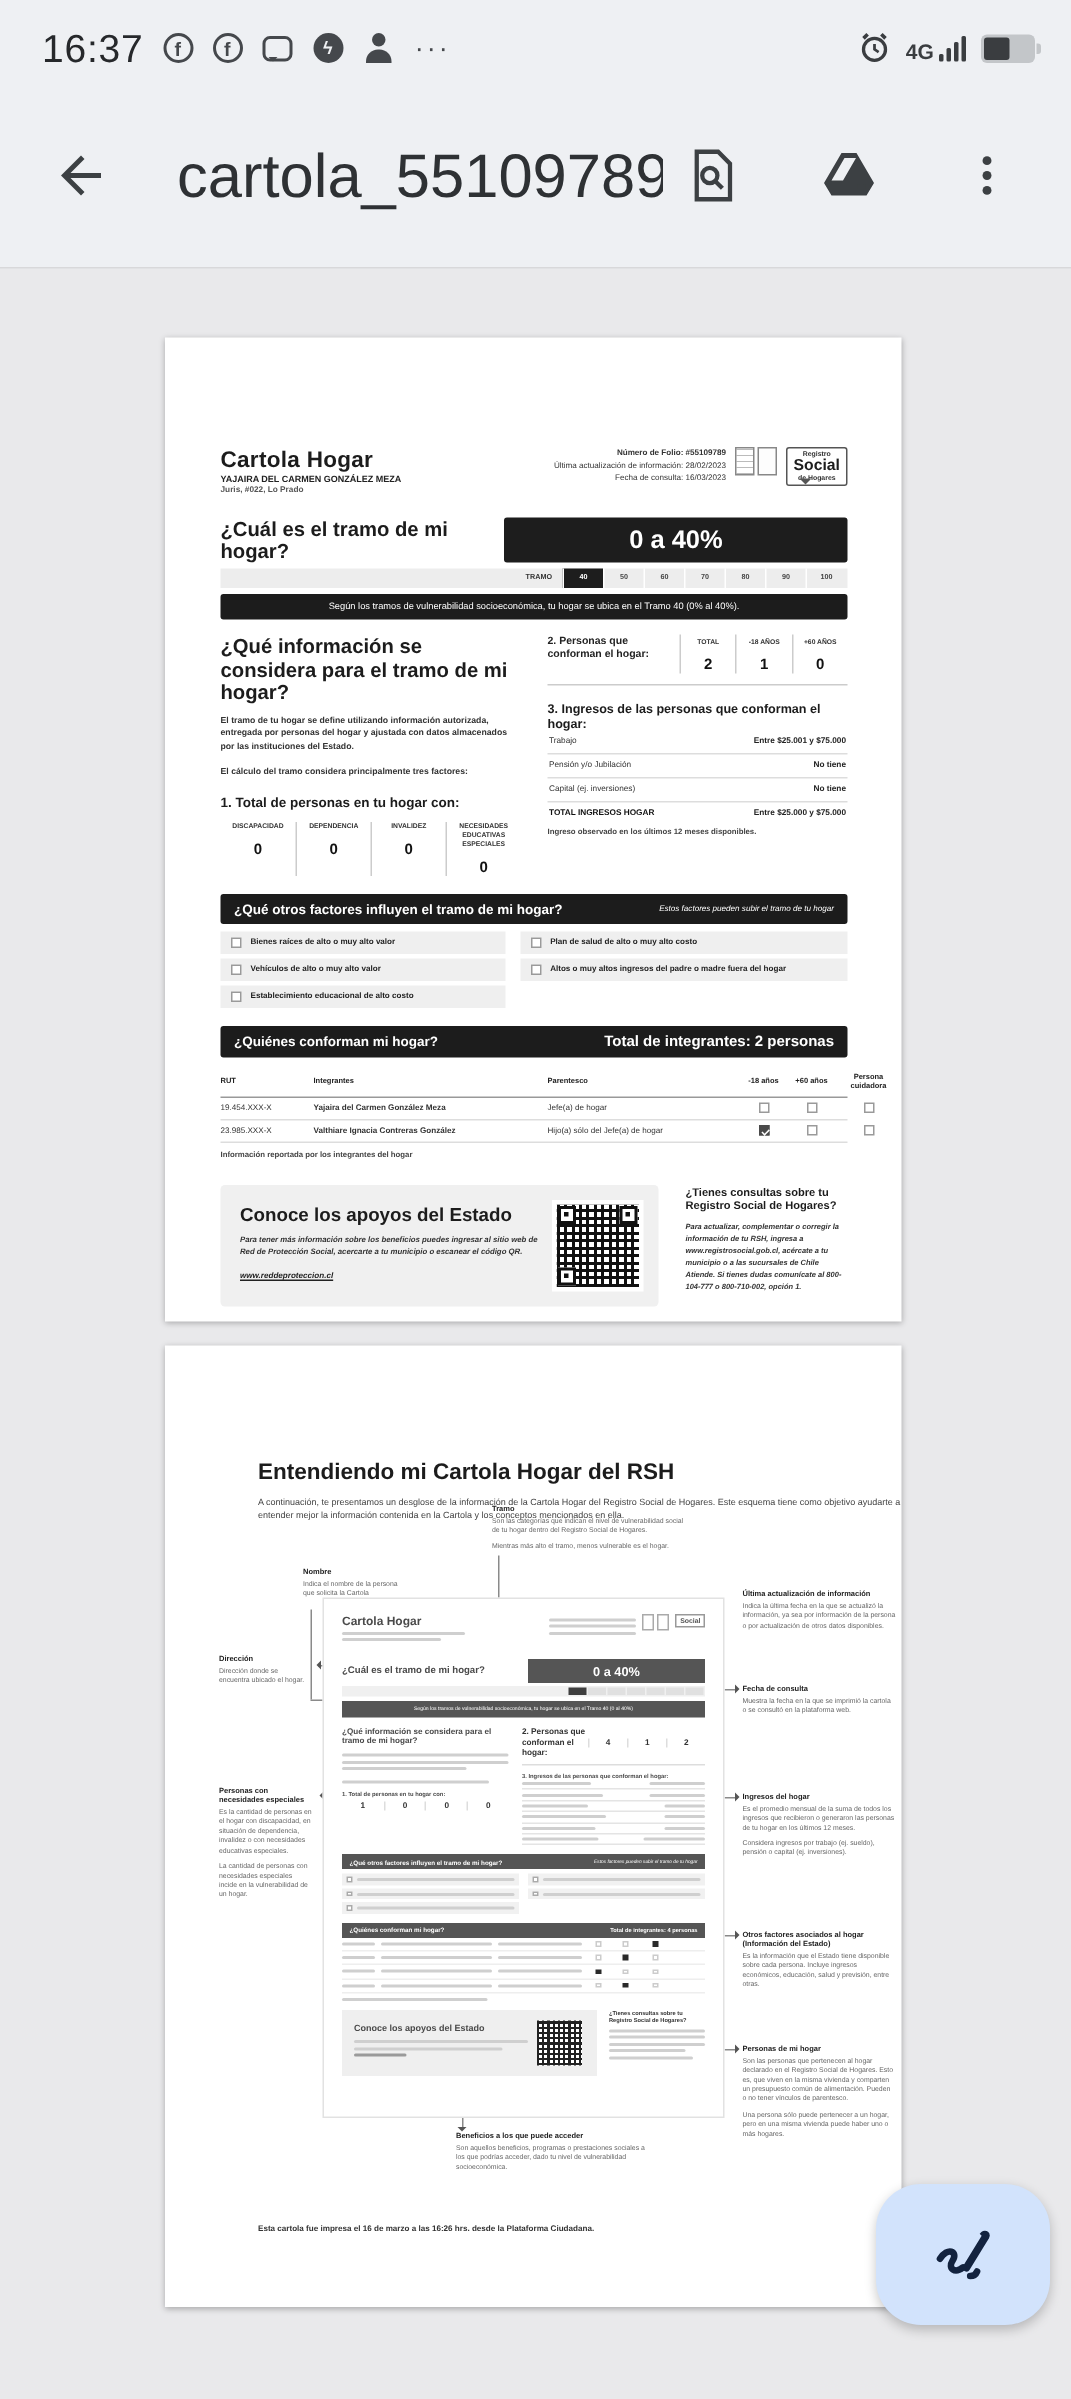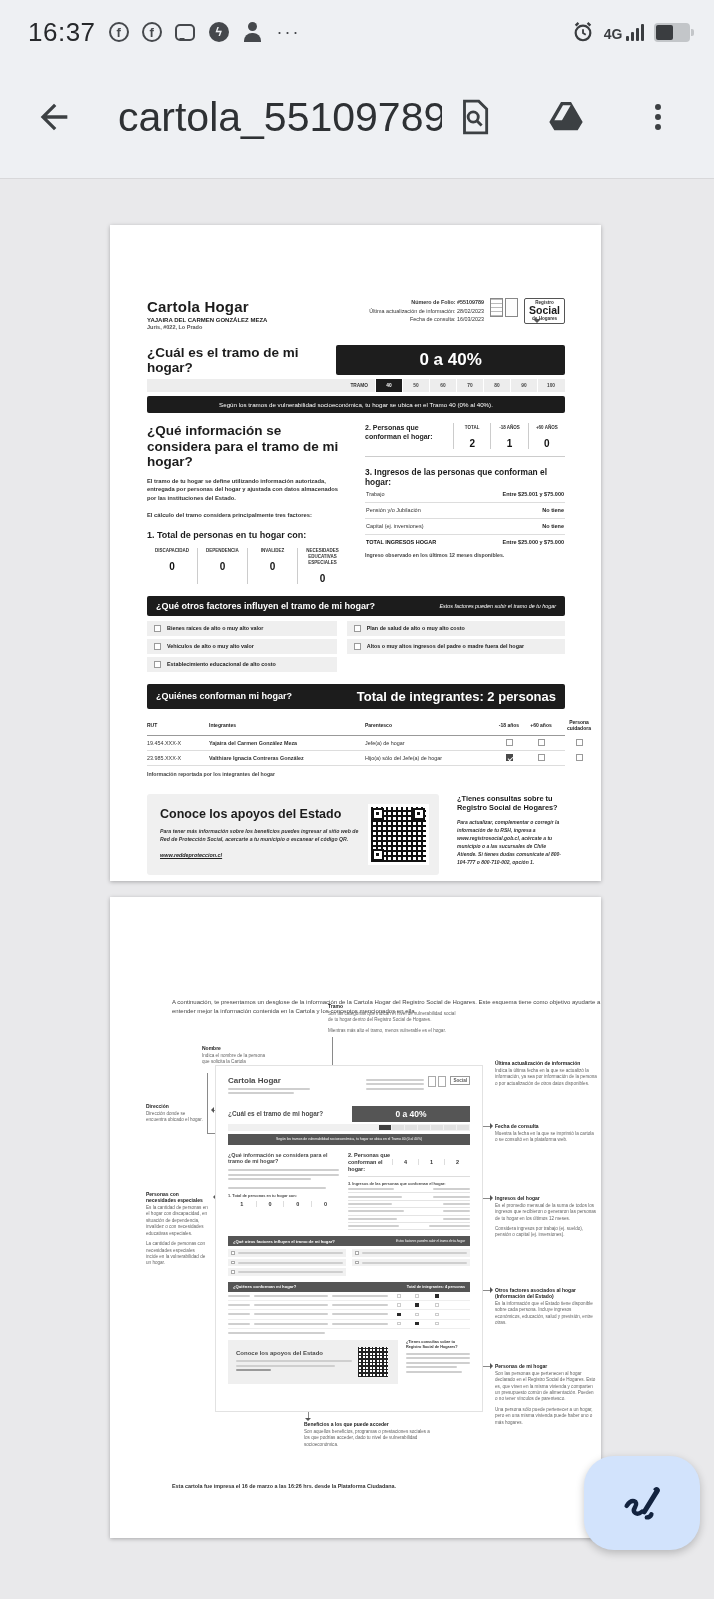--- a/index.html
+++ b/index.html
@@ -82,21 +82,21 @@
   .inch{font-size:8.4px;font-weight:bold;margin-top:10px;color:#1c1c1c;}
   .irow{display:flex;justify-content:space-between;border-bottom:1px solid #ddd;padding:4.5px 1px;font-size:5.5px;color:#333;}
   .irow .v{font-weight:bold;color:#222;}
   .irow.tot{font-weight:bold;color:#111;border-bottom:none;}
   .inote{font-size:5.2px;color:#444;margin-top:2px;font-weight:bold;}
 
   
   .bar{background:#1c1c1c;color:#fff;display:flex;justify-content:space-between;align-items:center;padding:5px 9px;border-radius:2px;margin-top:12px;}
   .bar .bl{font-size:9px;font-weight:bold;}
   .bar .br{font-size:5.4px;font-style:italic;}
-  .bar .brb{font-size:13px;font-weight:bold;}
+  .bar .brb{font-size:10px;font-weight:bold;}
   .checks{display:grid;grid-template-columns:1fr 1.15fr;gap:3px 10px;margin-top:5px;}
   .chk{display:flex;align-items:center;gap:6px;background:#efefef;padding:4px 7px;font-size:5.4px;font-weight:bold;color:#222;}
   .box{width:7px;height:7px;border:1px solid #9a9a9a;background:#fff;flex:0 0 auto;position:relative;}
   .box.on{background:#4a4a4a;border-color:#4a4a4a;}
   .box.on::after{content:"";position:absolute;left:1.2px;top:1.5px;width:3.5px;height:2px;border-left:1px solid #fff;border-bottom:1px solid #fff;transform:rotate(-45deg);}
 
   
   .mt{margin-top:7px;}
   .mtr{display:grid;grid-template-columns:62px 156px 128px 32px 32px 44px;align-items:center;padding:3.5px 0;border-bottom:1px solid #ddd;font-size:5.4px;color:#333;}
   .mtr.head{font-weight:bold;color:#222;border-bottom:1px solid #999;font-size:5px;}
@@ -441,20 +441,21 @@
         <div>
           <div class="conh">¿Tienes consultas sobre tu Registro Social de Hogares?</div>
           <div class="conp">Para actualizar, complementar o corregir la información de tu RSH, ingresa a www.registrosocial.gob.cl, acércate a tu municipio o a las sucursales de Chile Atiende. Si tienes dudas comunícate al 800-104-777 o 800-710-002, opción 1.</div>
         </div>
       </div>
 
       <div class="pfoot">Esta cartola fue impresa el 16 de marzo a las 16:26 hrs. desde la Plataforma Ciudadana.</div>
     </div>
 
     <div class="page page2">
+      <div class="p2-title">Entendiendo mi Cartola Hogar del RSH</div>
       <div class="p2-intro">A continuación, te presentamos un desglose de la información de la Cartola Hogar del Registro Social de Hogares. Este esquema tiene como objetivo ayudarte a entender mejor la información contenida en la Cartola y los conceptos mencionados en ella.</div>
 
       <div class="ann" style="left:92px;top:148px;width:64px;">
         <div class="t">Nombre</div>
         <p>Indica el nombre de la persona que solicita la Cartola</p>
       </div>
       <div class="ann" style="left:218px;top:106px;width:130px;">
         <div class="t">Tramo</div>
         <p>Son las categorías que indican el nivel de vulnerabilidad social de tu hogar dentro del Registro Social de Hogares.</p>
         <p>Mientras más alto el tramo, menos vulnerable es el hogar.</p>

